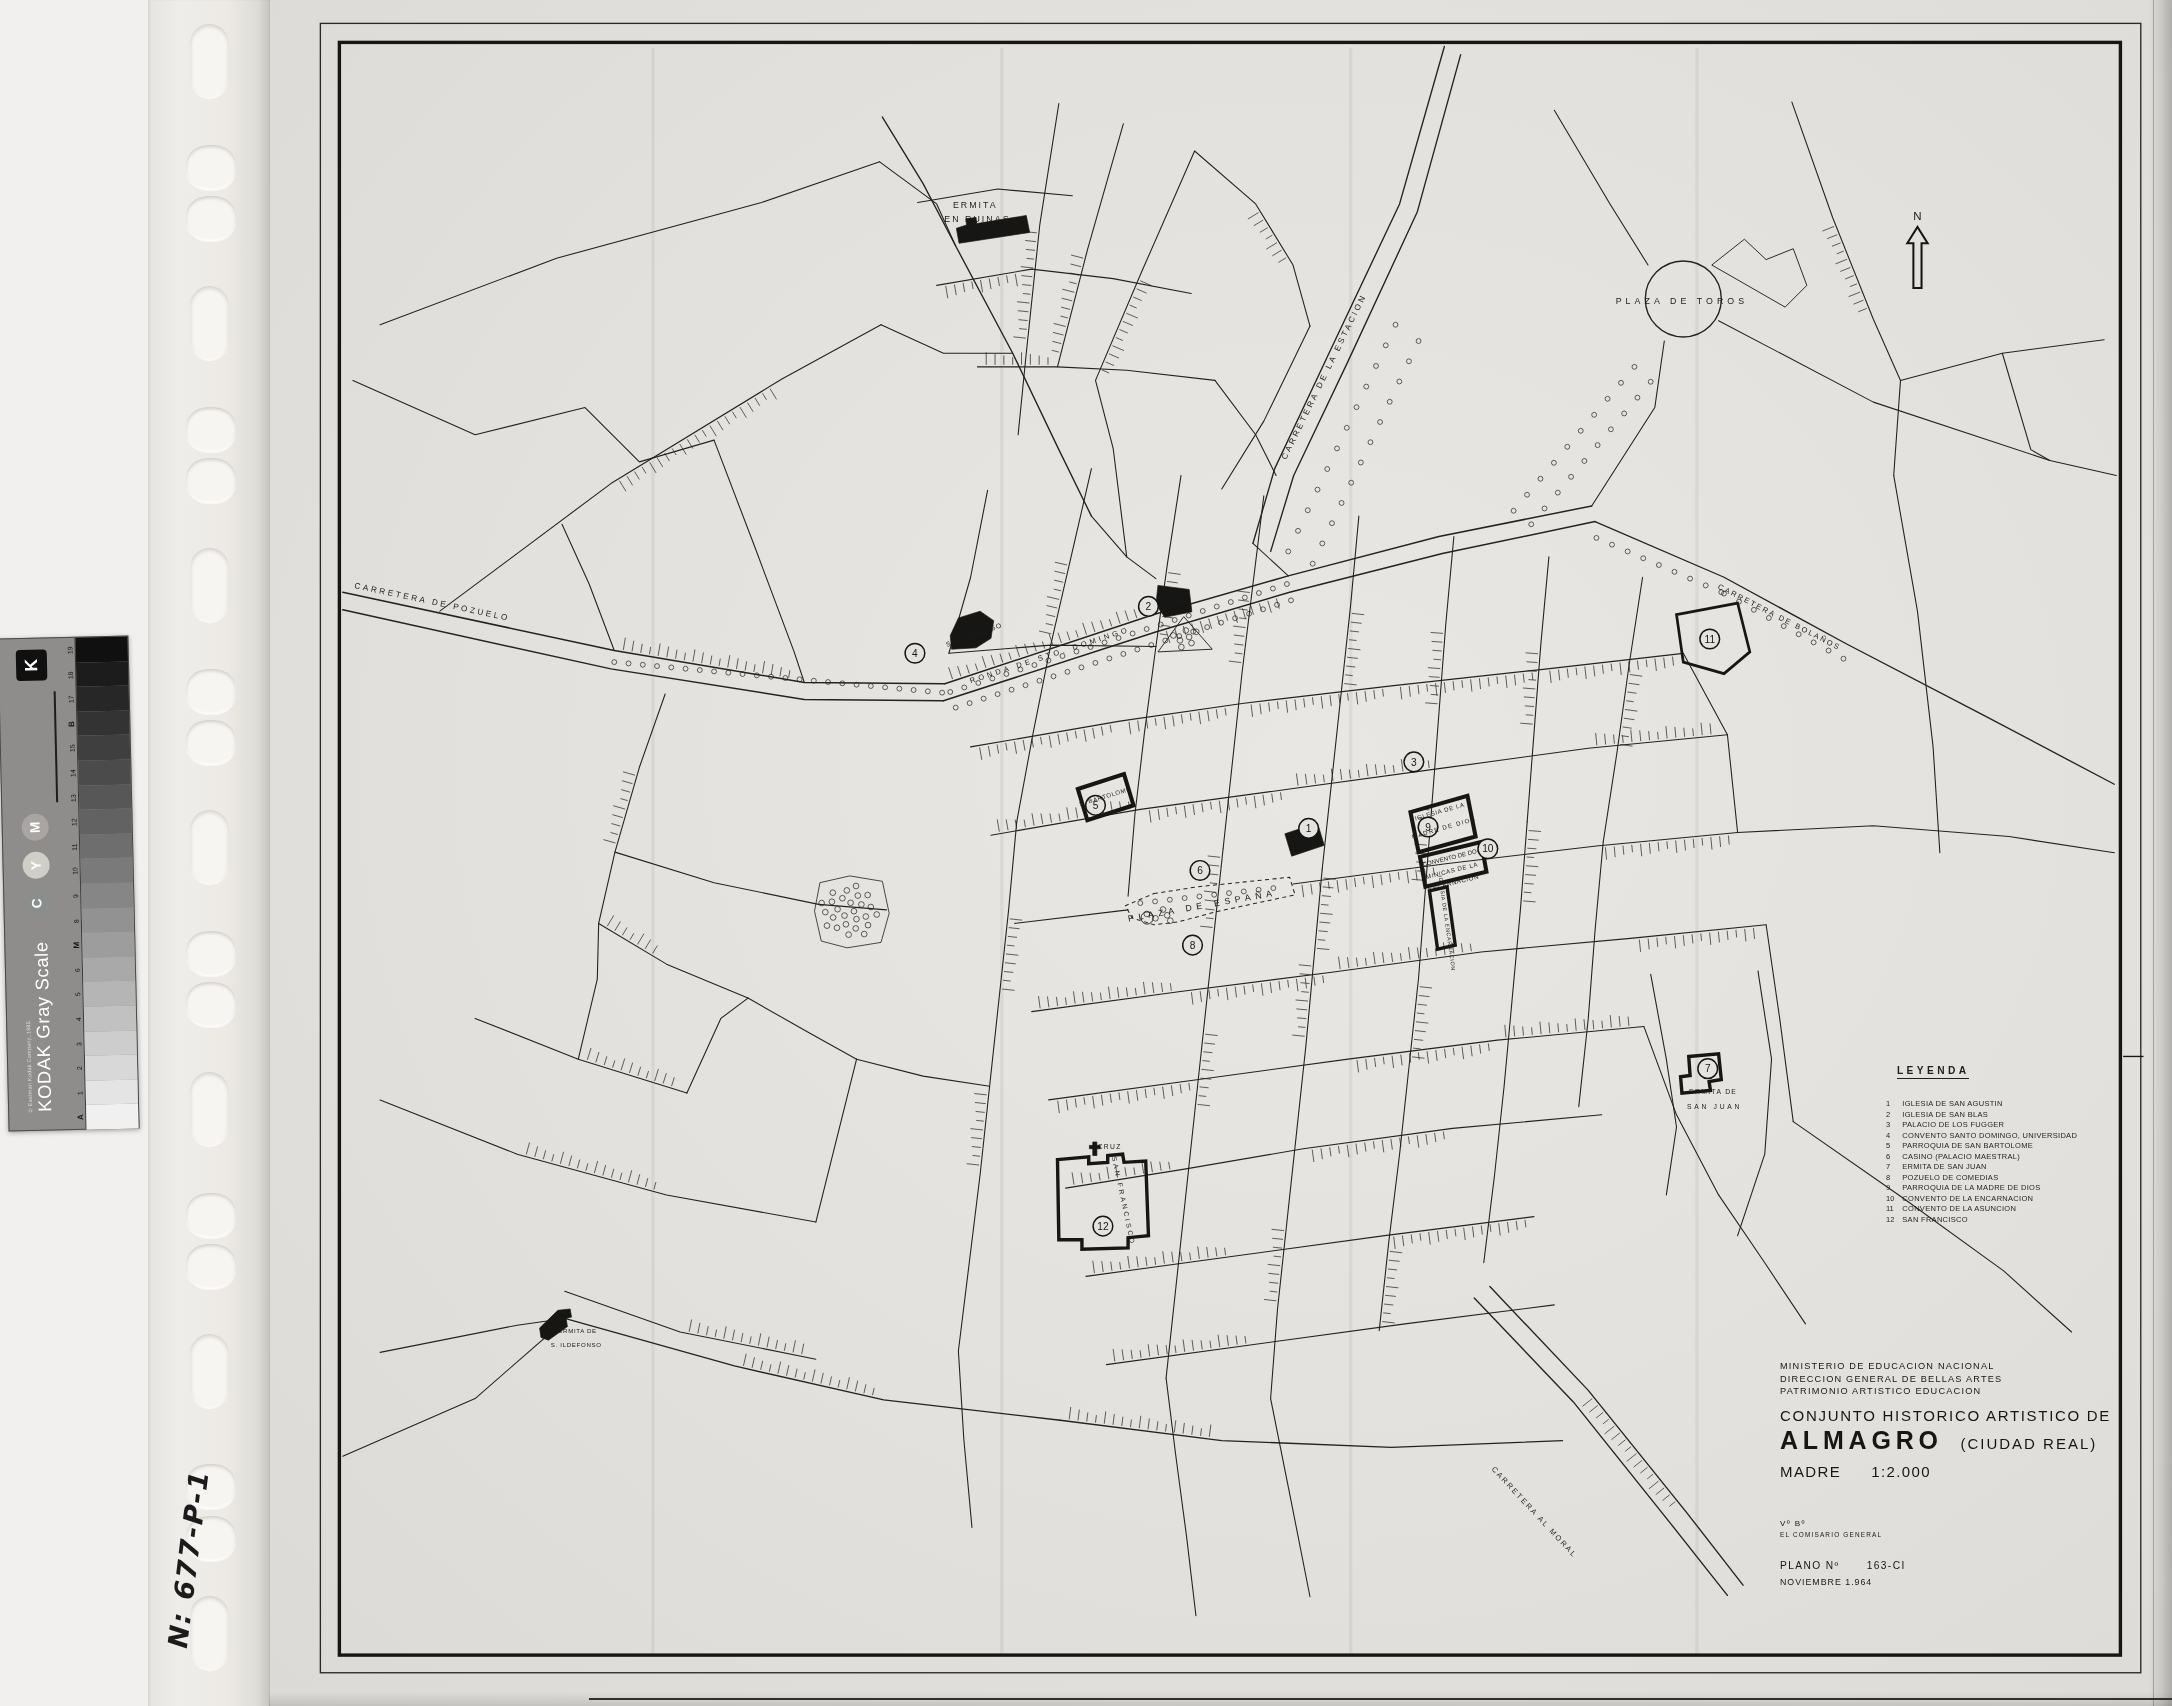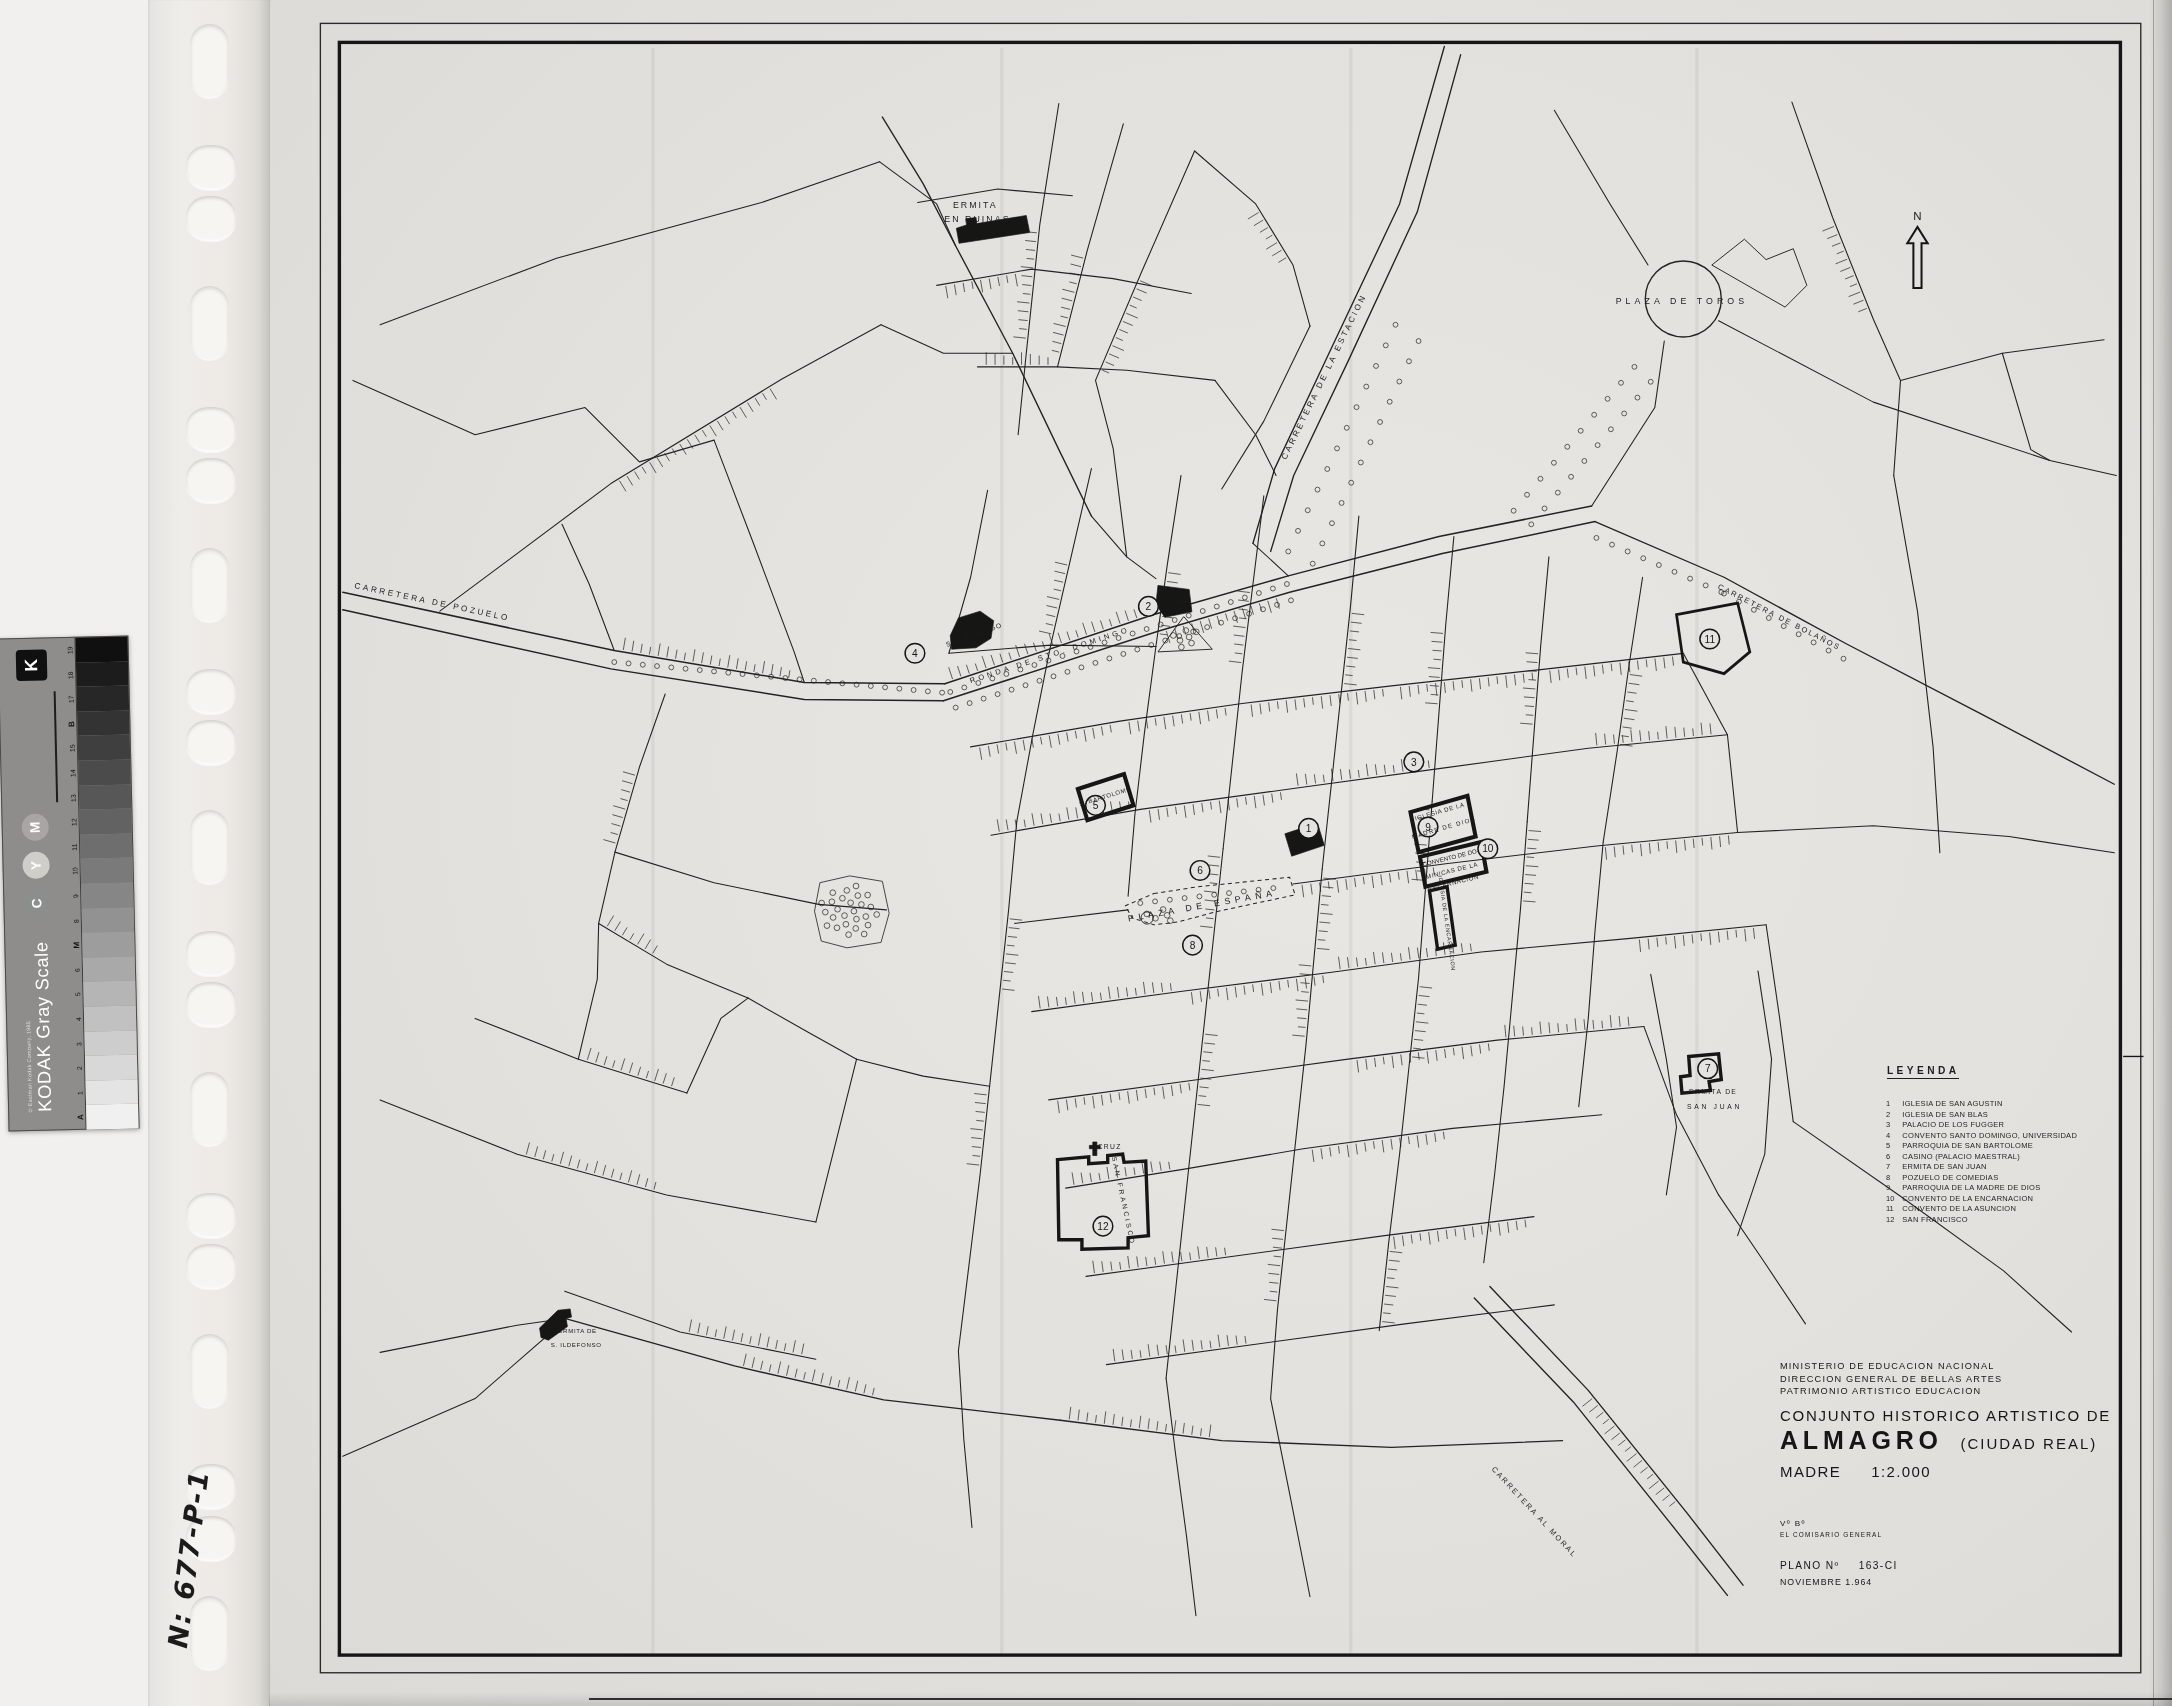--- a/index.html
+++ b/index.html
@@ -52,39 +52,39 @@
   .k-num.major{font-weight:bold;font-size:8.1px;}
   .k-patches{position:absolute;right:0;top:0;width:52px;height:491px;border-left:0.7px solid #3c3c3a;}
 
   
   .handnote{position:absolute;left:162px;top:1646px;transform-origin:0 0;
     transform:rotate(-83deg);font-family:"DejaVu Sans",sans-serif;font-style:italic;
     font-weight:bold;font-size:27px;letter-spacing:2px;color:#1b1b1b;white-space:nowrap;}
 
   
   .legend{position:absolute;left:1886px;top:1064px;color:#1f1f1d;}
-  .legend-title{display:inline-block;margin-left:1px;font-size:10.2px;font-weight:bold;
+  .legend-title{display:inline-block;margin-left:11px;font-size:10.2px;font-weight:bold;
     letter-spacing:3.4px;border-bottom:1.4px solid #1f1f1d;padding-bottom:2px;}
   .legend ol{list-style:none;margin:20.4px 0 0 0;padding:0;}
   .legend li{display:flex;line-height:10.5px;font-size:7.5px;}
   .legend .num{width:16.3px;flex:none;}
   .legend .lab{letter-spacing:0.3px;white-space:nowrap;}
 
   
   .tblock{position:absolute;left:1780px;top:1360px;color:#161614;}
   .t-min div{font-size:9.2px;letter-spacing:1.2px;line-height:12.6px;white-space:nowrap;}
   .t-conj{font-size:15px;letter-spacing:1.7px;margin-top:8.8px;white-space:nowrap;}
   .t-cityrow{margin-top:2.7px;white-space:nowrap;display:flex;align-items:baseline;}
   .t-city{font-size:25px;font-weight:bold;letter-spacing:4.8px;}
   .t-prov{font-size:15px;letter-spacing:2px;margin-left:17.7px;}
   .t-escrow{margin-top:8.1px;display:flex;align-items:baseline;font-size:15px;letter-spacing:1.4px;}
   .t-escval{margin-left:30px;}
   .t-vb{margin-top:39px;font-size:8.1px;letter-spacing:1.4px;}
   .t-com{font-size:6.4px;letter-spacing:1.2px;margin-top:2.7px;}
-  .t-planorow{margin-top:22px;display:flex;align-items:baseline;font-size:10.2px;letter-spacing:1.4px;}
+  .t-planorow{margin-top:22px;display:flex;align-items:baseline;font-size:10.2px;letter-spacing:1.4px;gap:8px;}
   .t-planoval{margin-left:19px;}
   .t-date{font-size:8.8px;letter-spacing:1px;margin-top:6.1px;}
 
   
   .edge-right{position:absolute;right:0;top:0;width:23px;height:100%;pointer-events:none;
     background:linear-gradient(90deg,rgba(0,0,0,0) 0%,rgba(20,20,18,0.10) 55%,rgba(20,20,18,0.24) 100%);}
   .edge-rline{position:absolute;left:2153px;top:0;width:1.4px;height:100%;background:rgba(40,40,38,0.30);}
   .edge-bottom{position:absolute;left:589px;top:1698px;width:1583px;height:2px;background:#2f2f2d;}
   .edge-bshadow{position:absolute;left:269px;top:1692px;width:1904px;height:15px;pointer-events:none;
     background:linear-gradient(rgba(0,0,0,0),rgba(0,0,0,0.12));}

